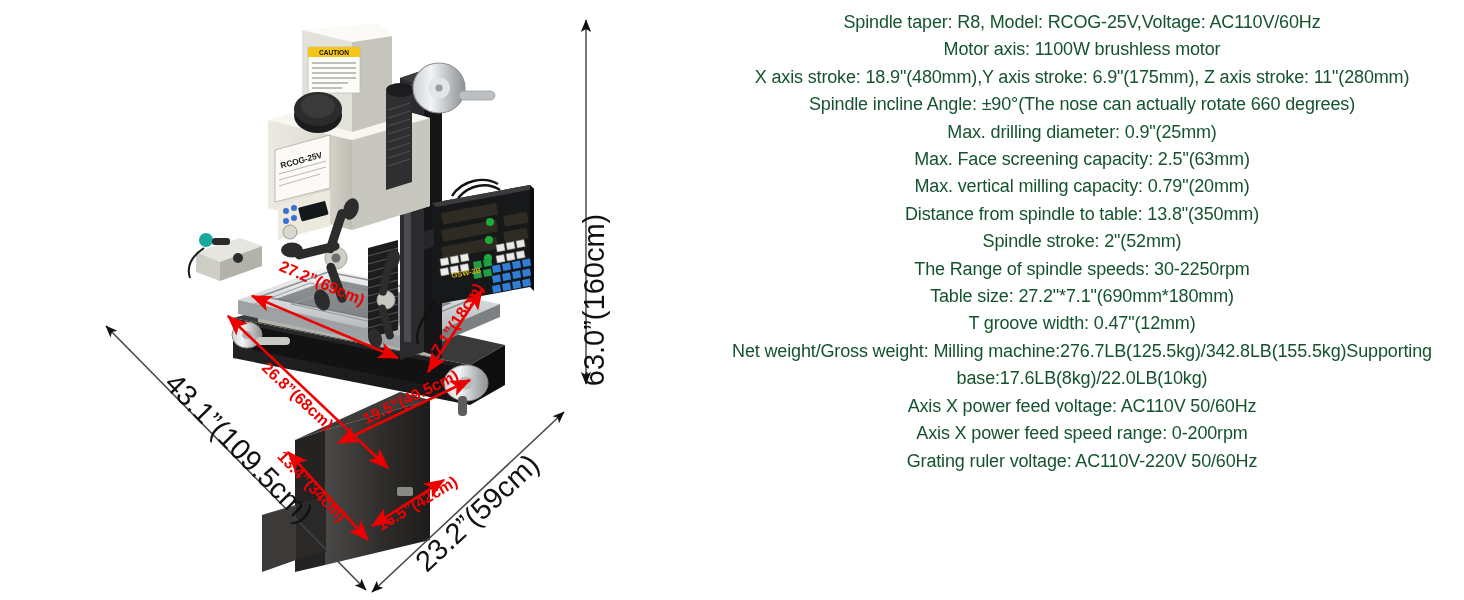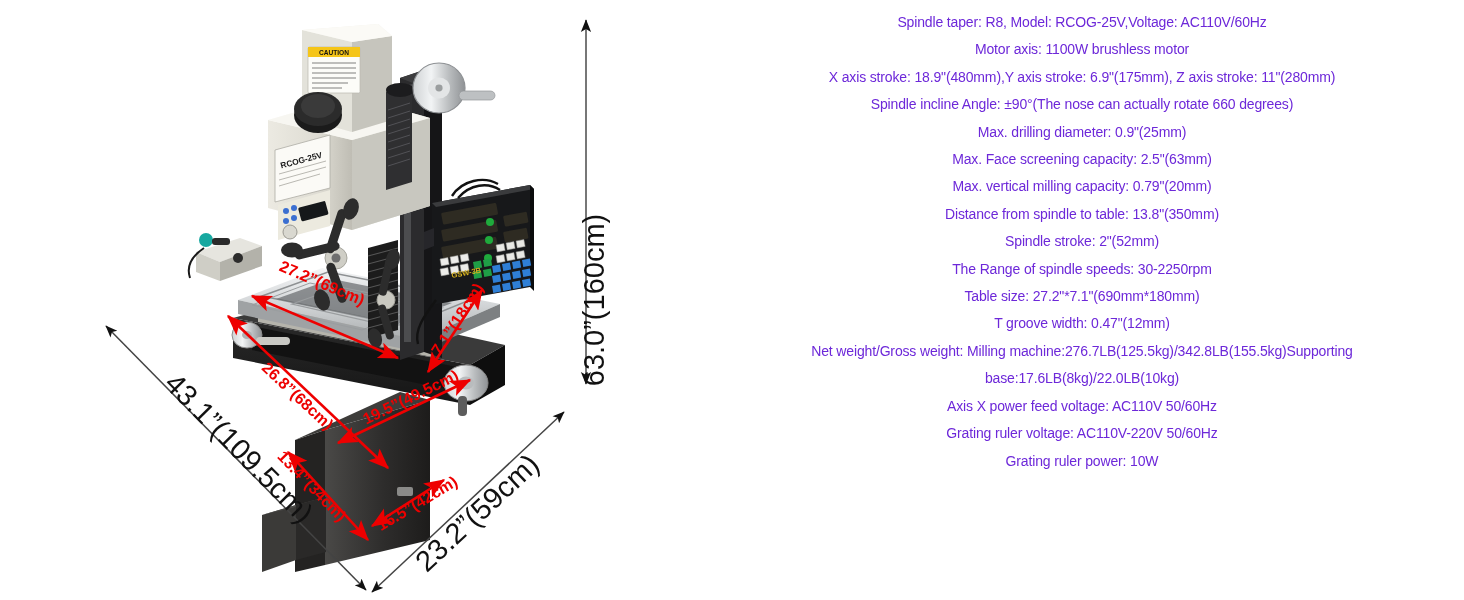--- a/index.html
+++ b/index.html
@@ -11,23 +11,23 @@
   #illustration svg{position:absolute;left:0;top:0;}
 
   
   .dim-black{fill:#111;font-family:"Liberation Sans",sans-serif;font-weight:400;}
   .dim-red{fill:#ee0000;font-family:"Liberation Sans",sans-serif;font-weight:700;}
 
   
   #specs{position:absolute;left:700px;top:0;width:764px;height:600px;
          display:flex;flex-direction:column;align-items:center;
          padding-top:9px;box-sizing:border-box;}
-  .spec-line{width:700px;text-align:center;color:#6d28d9;
+  .spec-line{width:700px;text-align:center;color:#14532d;
              font-family:"Liberation Sans",sans-serif;
-             font-size:14px;line-height:27.4px;
+             font-size:18px;line-height:27.4px;
              letter-spacing:-0.15px;white-space:pre-wrap;}
 </style>
 </head>
 <body>
 
 <div id="root">
 
   <div id="illustration">
     <svg width="700" height="600" viewBox="0 0 700 600">
       <defs>
@@ -378,17 +378,17 @@
     <div class="spec-line">Max. drilling diameter: 0.9"(25mm)</div>
     <div class="spec-line">Max. Face screening capacity: 2.5"(63mm)</div>
     <div class="spec-line">Max. vertical milling capacity: 0.79"(20mm)</div>
     <div class="spec-line">Distance from spindle to table: 13.8"(350mm)</div>
     <div class="spec-line">Spindle stroke: 2"(52mm)</div>
     <div class="spec-line">The Range of spindle speeds: 30-2250rpm</div>
     <div class="spec-line">Table size: 27.2"*7.1"(690mm*180mm)</div>
     <div class="spec-line">T groove width: 0.47"(12mm)</div>
     <div class="spec-line">Net weight/Gross weight: Milling machine:276.7LB(125.5kg)/342.8LB(155.5kg)Supporting base:17.6LB(8kg)/22.0LB(10kg)</div>
     <div class="spec-line">Axis X power feed voltage: AC110V 50/60Hz</div>
+    <div class="spec-line">Axis X power feed speed range: 0-200rpm</div>
     <div class="spec-line">Grating ruler voltage: AC110V-220V 50/60Hz</div>
-    <div class="spec-line">Grating ruler power: 10W</div>
   </div>
 
 </div>
 
 </body></html>

